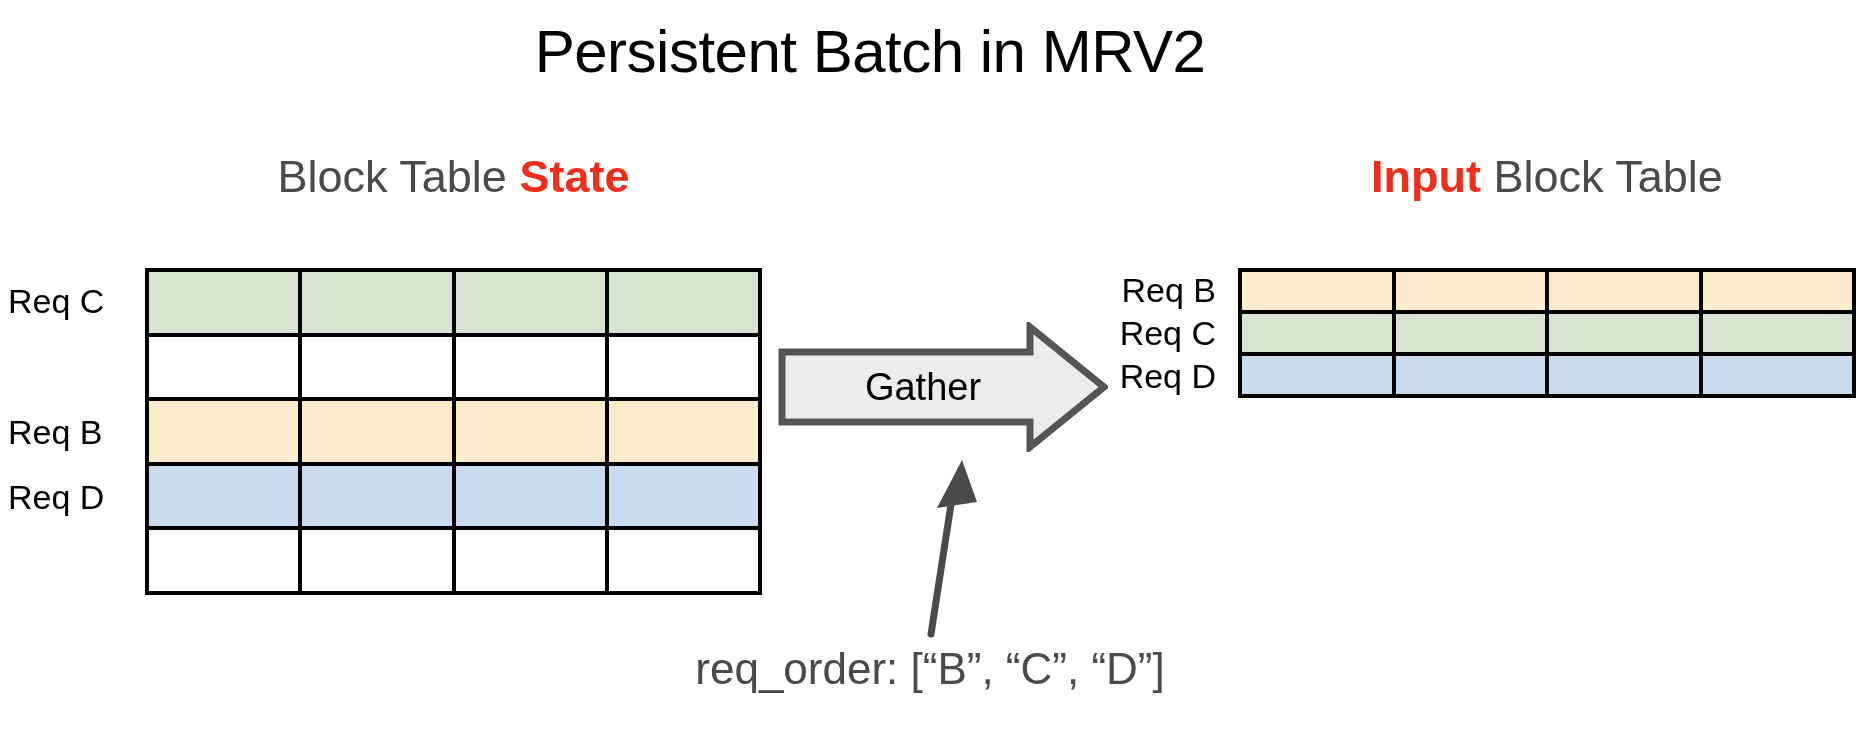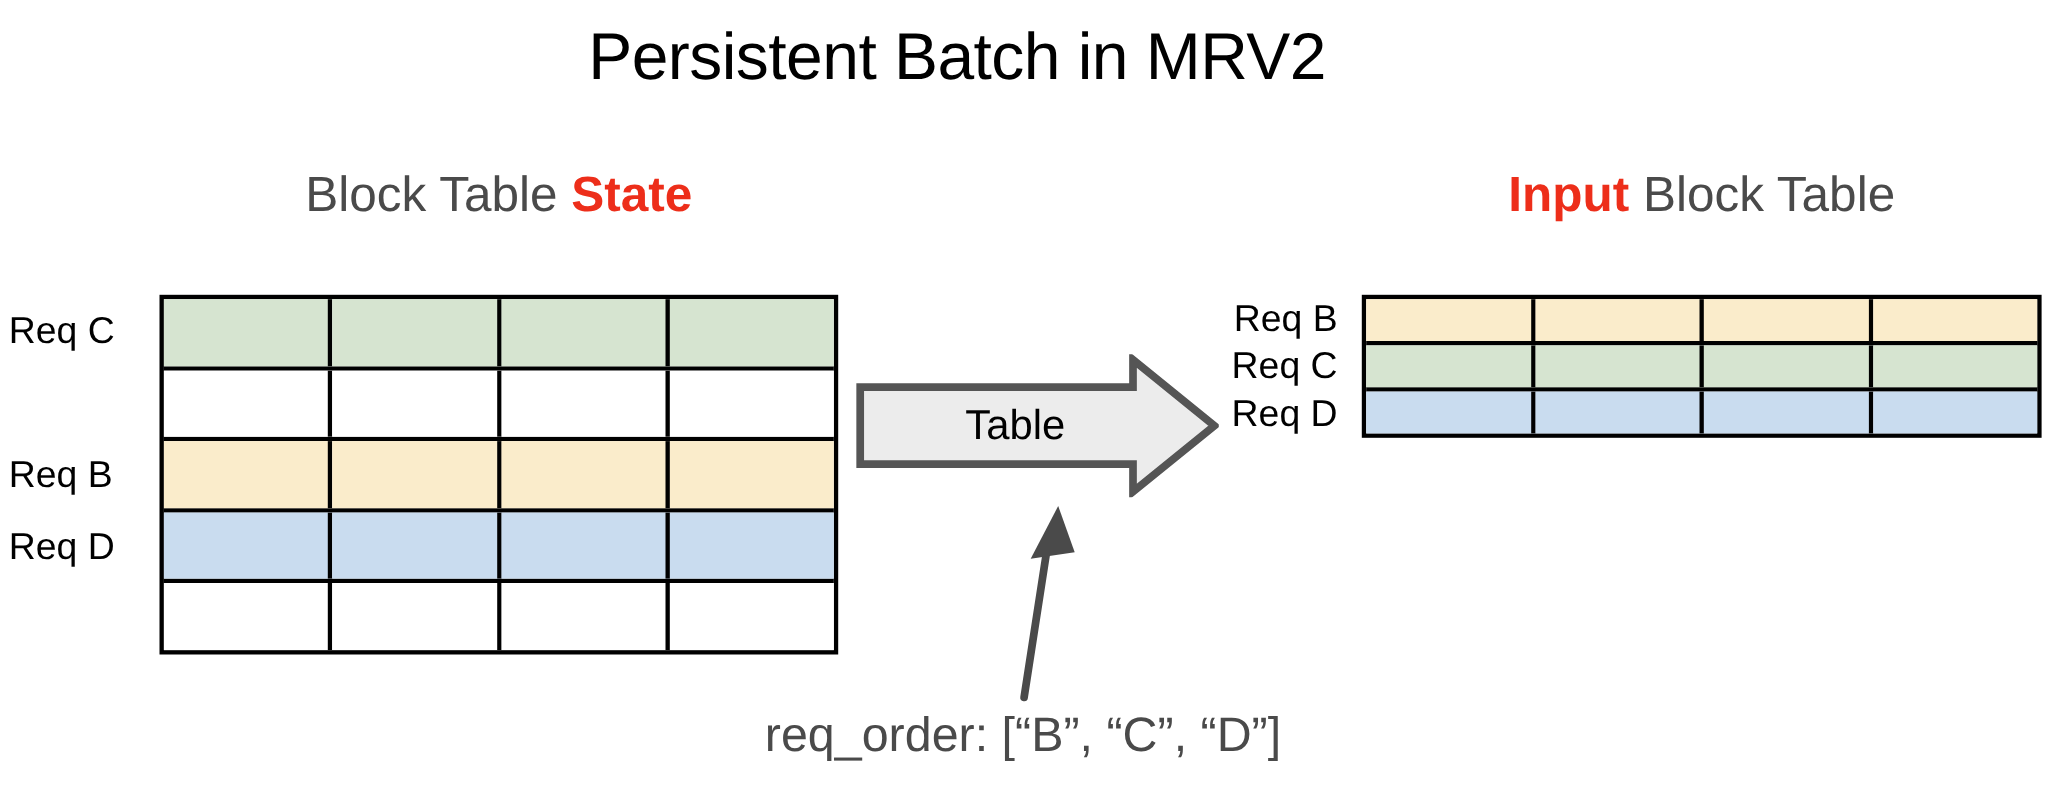--- a/index.html
+++ b/index.html
@@ -209,21 +209,21 @@
     </div>
   <div id="right-labels">
       <div class="row-label right" style="top: 269.667px;">Req B</div>
       <div class="row-label right" style="top: 313px;">Req C</div>
       <div class="row-label right" style="top: 356.333px;">Req D</div>
     </div>
 
   <svg id="gather-arrow" viewBox="0 0 330 130">
     <polygon points="4,30 252,30 252,5 326,65 252,125 252,100 4,100" fill="#ECECEC" stroke="#555555" stroke-width="7" stroke-linejoin="miter"></polygon>
   </svg>
-  <div id="gather-label">Table</div>
+  <div id="gather-label">Gather</div>
 
   <svg id="pointer-arrow" viewBox="0 0 110 190">
     <line x1="41" y1="184" x2="62" y2="48" stroke="#4a4a4a" stroke-width="7" stroke-linecap="round"></line>
     <polygon points="72,10 47,58 87,52" fill="#4a4a4a"></polygon>
   </svg>
 
   <div id="req-order-caption">req_order: [“B”, “C”, “D”]</div>
 
 </div>
 

